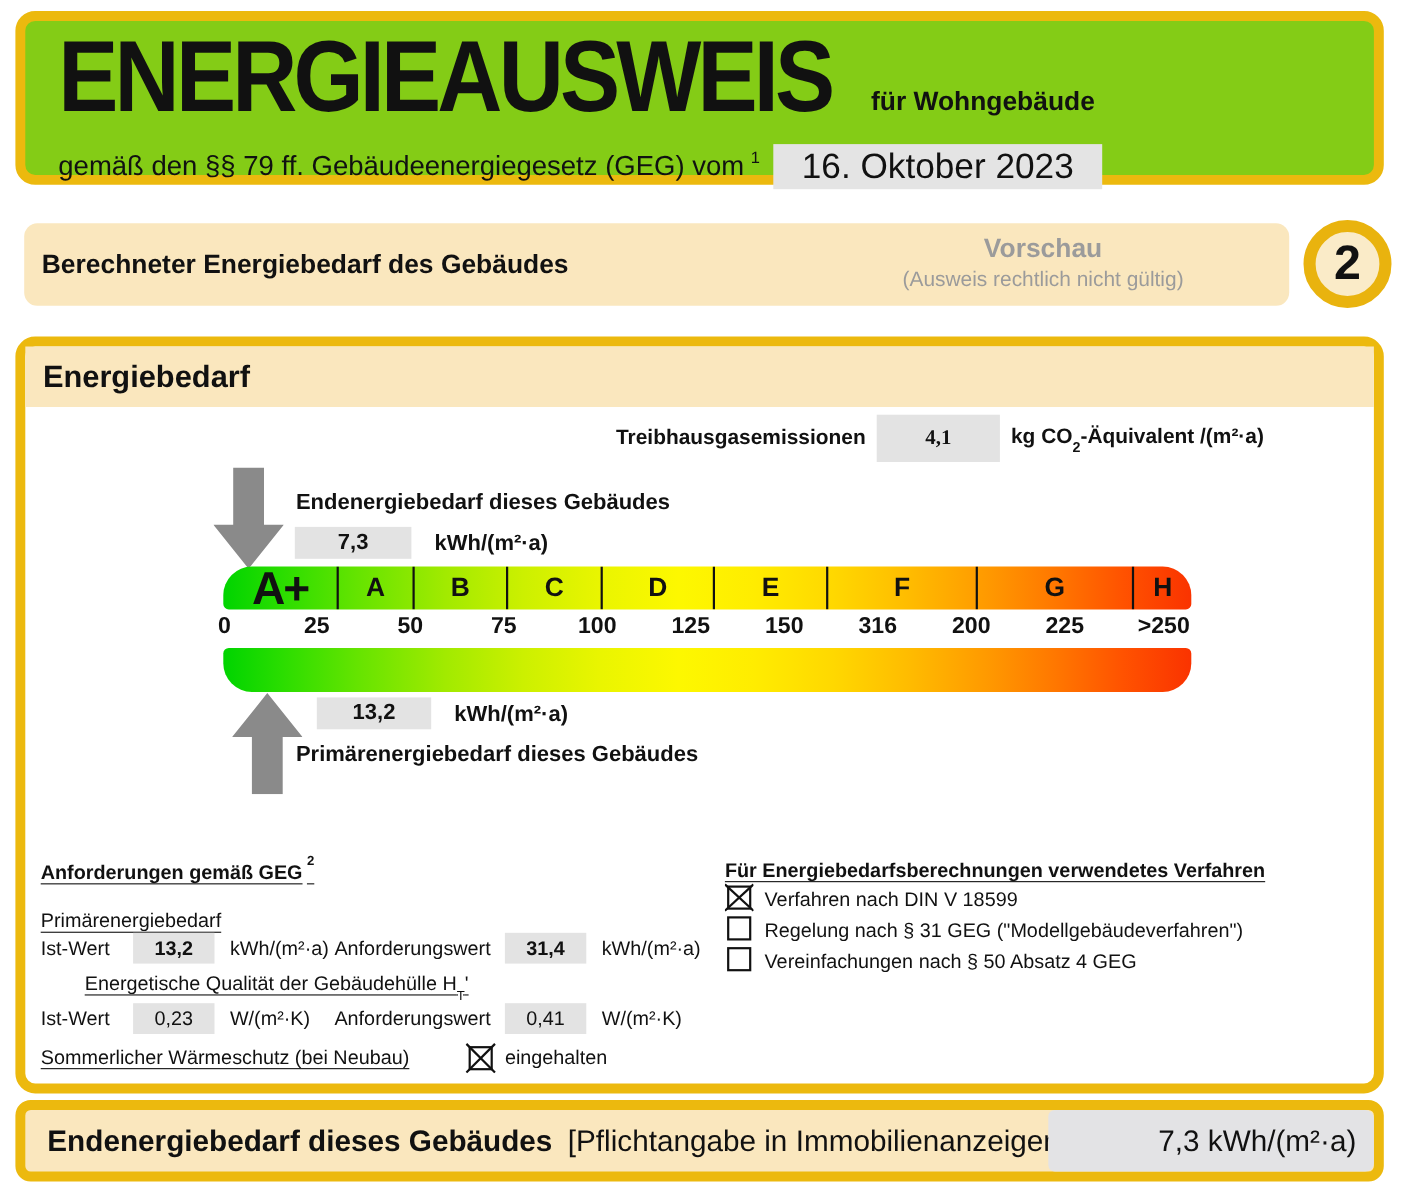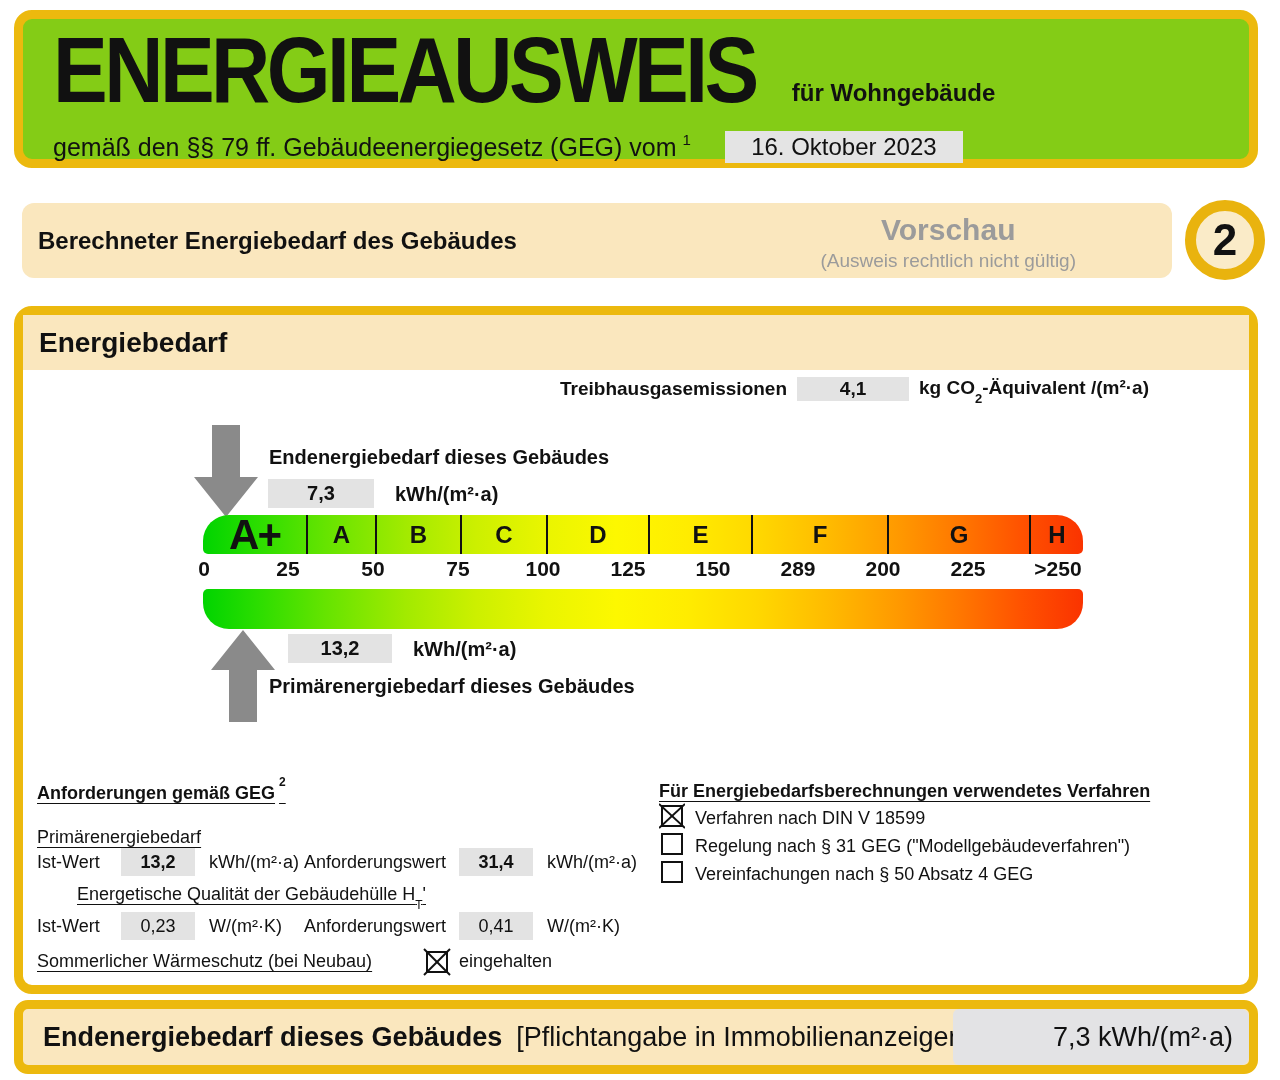--- a/index.html
+++ b/index.html
@@ -9,42 +9,42 @@
 
   
   .header-box { left:14px; top:10px; width:1244px; height:158px;
     border:9px solid #ECB90E; border-radius:18px; background:#84cc16; }
   .title-row { position:absolute; left:30px; top:16px; display:flex; align-items:flex-end; }
   .main-title { font-size:82px; font-weight:bold; letter-spacing:-3.5px; line-height:1;
     transform:scaleY(1.12); transform-origin:left bottom; white-space:nowrap; }
   .title-sub { font-size:24px; font-weight:bold; margin-left:36px; margin-bottom:10px; white-space:nowrap; }
   .law-row { position:absolute; left:30px; top:112px; font-size:25px; display:flex; align-items:center; white-space:nowrap; }
   .law-row sup { font-size:15px; vertical-align:super; margin-left:6px; position:relative; top:-8px; }
-  .date-box { margin-left:34px; background:#E4E4E4; padding:2px 26px; font-size:24px; min-width:238px; text-align:center; }
+  .date-box { margin-left:12px; background:#E4E4E4; padding:2px 26px; font-size:32px; min-width:238px; text-align:center; }
 
   
   .preview-bar { left:22px; top:203px; width:1150px; height:75px; background:#FAE7BE; border-radius:12px; }
   .preview-title { position:absolute; left:16px; top:24px; font-size:24px; font-weight:bold; }
   .preview-right { position:absolute; right:96px; top:10px; text-align:center; color:#9B9B9B; }
-  .preview-watermark { font-size:30px; font-weight:bold; }
+  .preview-watermark { font-size:24px; font-weight:bold; }
   .preview-note { font-size:19px; margin-top:3px;text-align:center; }
   .page-badge { left:1185px; top:200px; width:80px; height:80px; border-radius:50%;
     border:11px solid #E9B30E; background:#FAEBC8; display:flex; align-items:center; justify-content:center;
     font-size:44px; font-weight:bold; }
 
   
   .main-box { left:14px; top:306px; width:1244px; height:688px;
     border:9px solid #ECB90E; border-radius:18px; background:#fff; }
   .main-inner { position:absolute; inset:0; }
   .section-band { position:absolute; left:0; top:0; width:100%; height:55px; background:#FAE7BE;
     display:flex; align-items:center; padding-left:16px; }
   .section-title { font-size:28px; font-weight:bold; }
 
   .ghg-row { position:absolute; top:62px; right:100px; display:flex; align-items:center; font-size:19px; font-weight:bold; white-space:nowrap; }
-  .ghg-box { width:112px; height:24px; background:#E3E3E3; margin:0 10px; display:flex; align-items:center; justify-content:center; }
+  .ghg-box { width:112px; height:43px; background:#E3E3E3; margin:0 10px; display:flex; align-items:center; justify-content:center;font-family:Liberation Serif, serif; }
   sub.small { font-size:13px; vertical-align:sub; position:relative; top:4px; }
 
   .arrow { fill:#8a8a8a; }
   .down-arrow { left:171px; top:110px; }
   .up-arrow { left:188px; top:315px; }
 
   .end-label { left:246px; top:131px; font-size:20px; font-weight:bold; }
   .value-box { background:#E3E3E3; display:flex; align-items:center; justify-content:center; font-weight:bold; font-size:20px; }
   .end-value { left:245px; top:164px; width:106px; height:29px; }
   .end-unit { left:372px; top:168px; font-size:20px; font-weight:bold; }
@@ -179,21 +179,21 @@
     </div>
 
     <div class="abs ticks">
       <span class="tick" style="left:181px">0</span>
       <span class="tick" style="left:265px">25</span>
       <span class="tick" style="left:350px">50</span>
       <span class="tick" style="left:435px">75</span>
       <span class="tick" style="left:520px">100</span>
       <span class="tick" style="left:605px">125</span>
       <span class="tick" style="left:690px">150</span>
-      <span class="tick" style="left:775px">289</span>
+      <span class="tick" style="left:775px">316</span>
       <span class="tick" style="left:860px">200</span>
       <span class="tick" style="left:945px">225</span>
       <span class="tick" style="left:1035px">&gt;250</span>
     </div>
 
     <div class="abs grad-bar"></div>
 
     <svg class="abs up-arrow" width="64" height="92" viewBox="0 0 64 92">
       <polygon class="arrow" points="32,0 64,40 46,40 46,92 18,92 18,40 0,40"></polygon>
     </svg>

